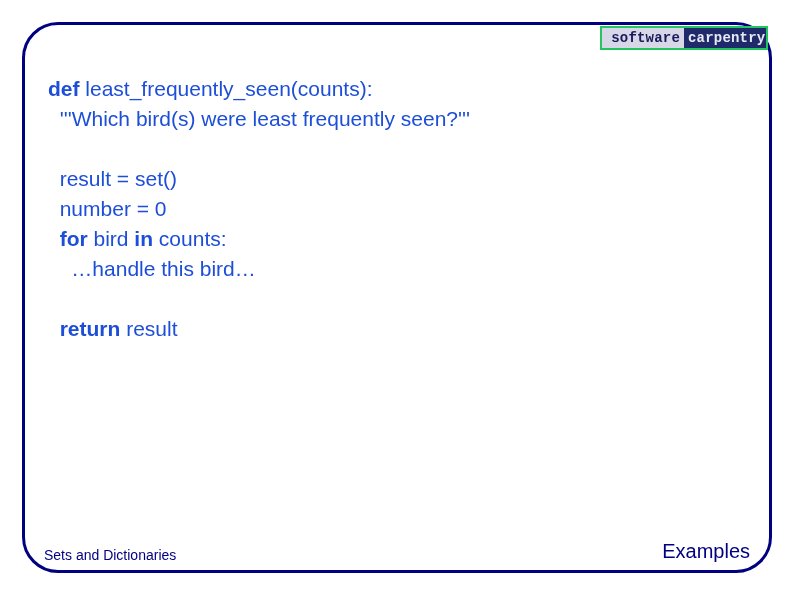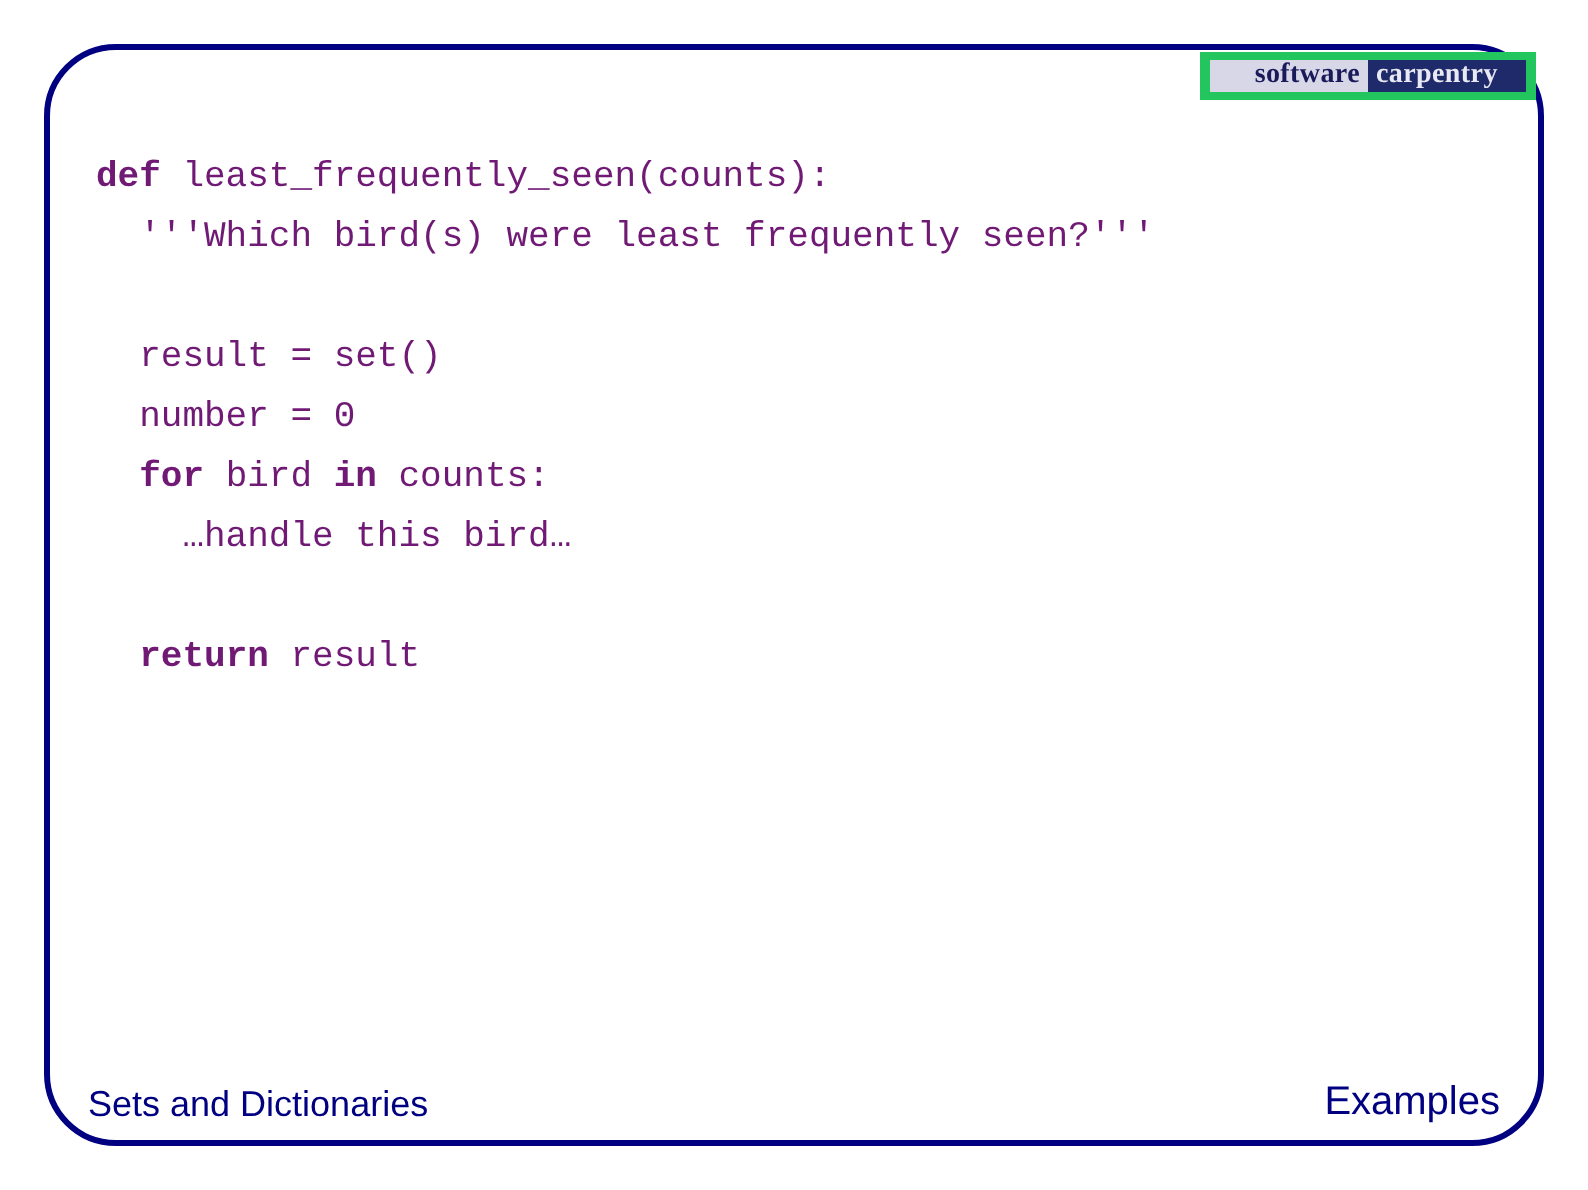--- a/index.html
+++ b/index.html
@@ -27,24 +27,23 @@
     border-radius: 36px;
     box-sizing: border-box;
   }
   .logo {
     position: absolute;
     top: 26px;
     right: 26px;
     width: 168px;
     height: 24px;
     display: flex;
-    border: 5px solid #22c55e;
+    border: 2px solid #22c55e;
     box-sizing: border-box;
-    font-family: Liberation Serif, serif;
-    align-items: center;
+    font-family: Liberation Mono, monospace;
   }
   .logo .left {
     flex: 1;
     background: #d7d7e8;
     display: flex;
     align-items: center;
     justify-content: flex-end;
     padding-right: 4px;
     font-size: 14px;
     font-weight: bold;
@@ -61,34 +60,34 @@
     font-size: 14px;
     font-weight: bold;
     color: #e9e9f4;
     letter-spacing: 0.2px;
   }
   .code {
     position: absolute;
     left: 48px;
     top: 74px;
     right: 40px;
-    font-family: Liberation Mono, monospace;
-    font-size: 18px;
+    font-family: Liberation Sans, sans-serif;
+    font-size: 21px;
     line-height: 30px;
-    color: #701a75;
+    color: #1d4ed8;
     white-space: pre;
   }
   .code .kw {
     font-weight: bold;
   }
   .footer-left {
     position: absolute;
     left: 44px;
     bottom: 32px;
-    font-size: 18px;
+    font-size: 14px;
     color: #000080;
   }
   .footer-right {
     position: absolute;
     right: 44px;
     bottom: 32px;
     font-size: 20px;
     color: #000080;
   }
 </style>

